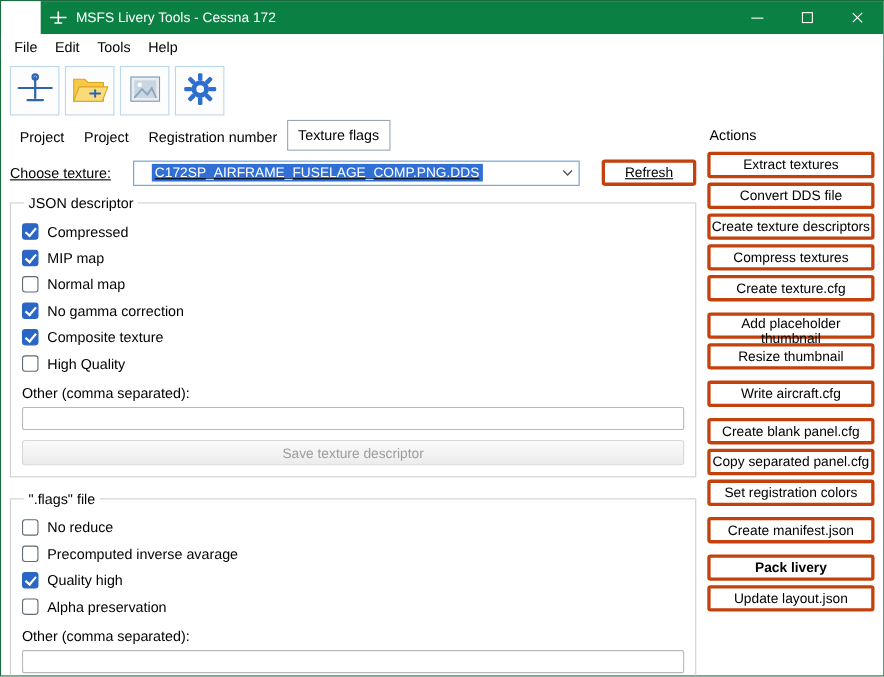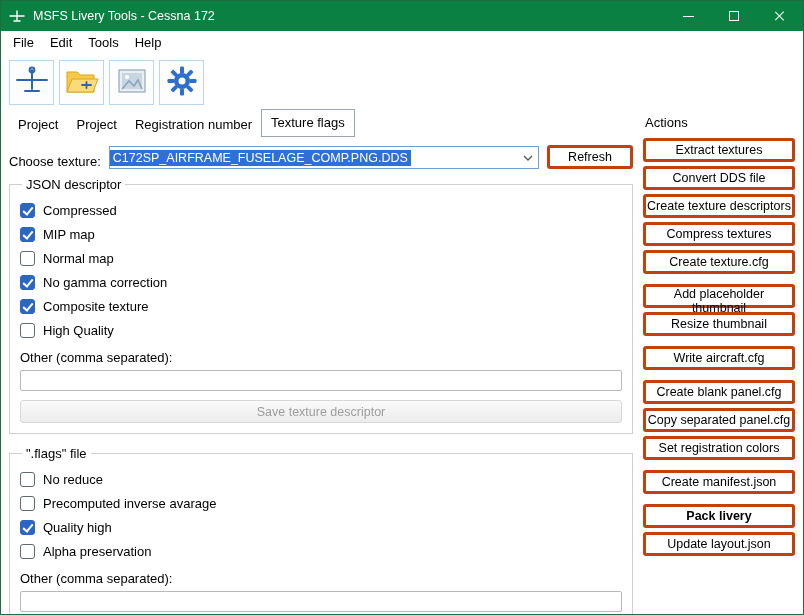--- a/index.html
+++ b/index.html
@@ -6,21 +6,21 @@
   html,body { width: 804px; height: 615px; overflow: hidden; }
   body {
     font-family: "Liberation Sans", sans-serif;
     font-size: 13px;
     color: #000;
     background: #fff;
     border: 1px solid #1f6b42;
   }
 
   
-  .titlebar { height: 30px; background: #0a8043; display: flex; align-items: center; padding-left: 8px; gap: 8px; }
+  .titlebar { height: 30px; background: #0a8043; display: flex; align-items: center; padding-left: 8px; gap: 8px; margin-left: 36px; }
   .titlebar .app-icon { width: 16px; height: 16px; flex: none; }
   .titlebar .title { color: #fff; font-size: 12.5px; }
   .win-controls { margin-left: auto; display: flex; height: 100%; }
   .win-btn { width: 46px; height: 100%; display: flex; align-items: center; justify-content: center; }
   .glyph-min { width: 11px; height: 1px; background: #fff; display: block; }
   .glyph-max { width: 10px; height: 10px; border: 1px solid #fff; display: block; }
   .glyph-close { position: relative; width: 12px; height: 12px; display: block; }
   .glyph-close::before, .glyph-close::after { content:""; position: absolute; left: 5.4px; top: 0; width: 1.3px; height: 12px; background: #fff; }
   .glyph-close::before { transform: rotate(45deg); }
   .glyph-close::after  { transform: rotate(-45deg); }
@@ -37,22 +37,22 @@
   .main { display: flex; padding: 0 6px; }
   .main-left { width: 628px; }
   .main-right { flex: 1; padding: 4px 2px 0 8px; }
 
   
   .tabs { display: flex; align-items: flex-end; padding: 6px 2px 0; height: 30px; }
   .tab { padding: 4px 9px 5px; }
   .tab.active { border: 1px solid #9aa7b1; background: #fff; padding: 5px 9px 6px; }
 
   
-  .texture-row { display: flex; align-items: flex-end; gap: 8px; padding: 8px 2px 4px; }
-  .combo { flex: 1; height: 23px; border: 1px solid #6a9fd8; background: #fff; display: flex; align-items: center; padding: 1px 20px 1px 0; position: relative; }
+  .texture-row { display: flex; align-items: center; gap: 20px; padding: 8px 2px 4px; text-decoration: underline; }
+  .combo { flex: 1; height: 23px; border: 1px solid #6a9fd8; background: #fff; display: flex; align-items: center; padding: 1px 20px 1px 16px; position: relative; }
   .combo-sel { background: #2f6fd6; color: #fff; padding: 1px 3px; font-size: 12.5px; white-space: nowrap; overflow: hidden; }
   .combo-arrow { position: absolute; right: 5px; top: 50%; transform: translateY(-50%); line-height: 0; }
   .btn { background: #fff; border: 3px solid #c2410c; border-radius: 3px; font-family: inherit; font-size: 12.5px; color: #000; }
   .btn-refresh { width: 86px; height: 24px; }
 
   
   fieldset { border: 1px solid #cfcfcf; margin: 4px 2px 12px; padding: 2px 10px 10px; }
   legend { padding: 0 4px; margin-left: 2px; }
 
   .cbrow { display: flex; align-items: flex-start; gap: 8px; margin: 9px 0; }

